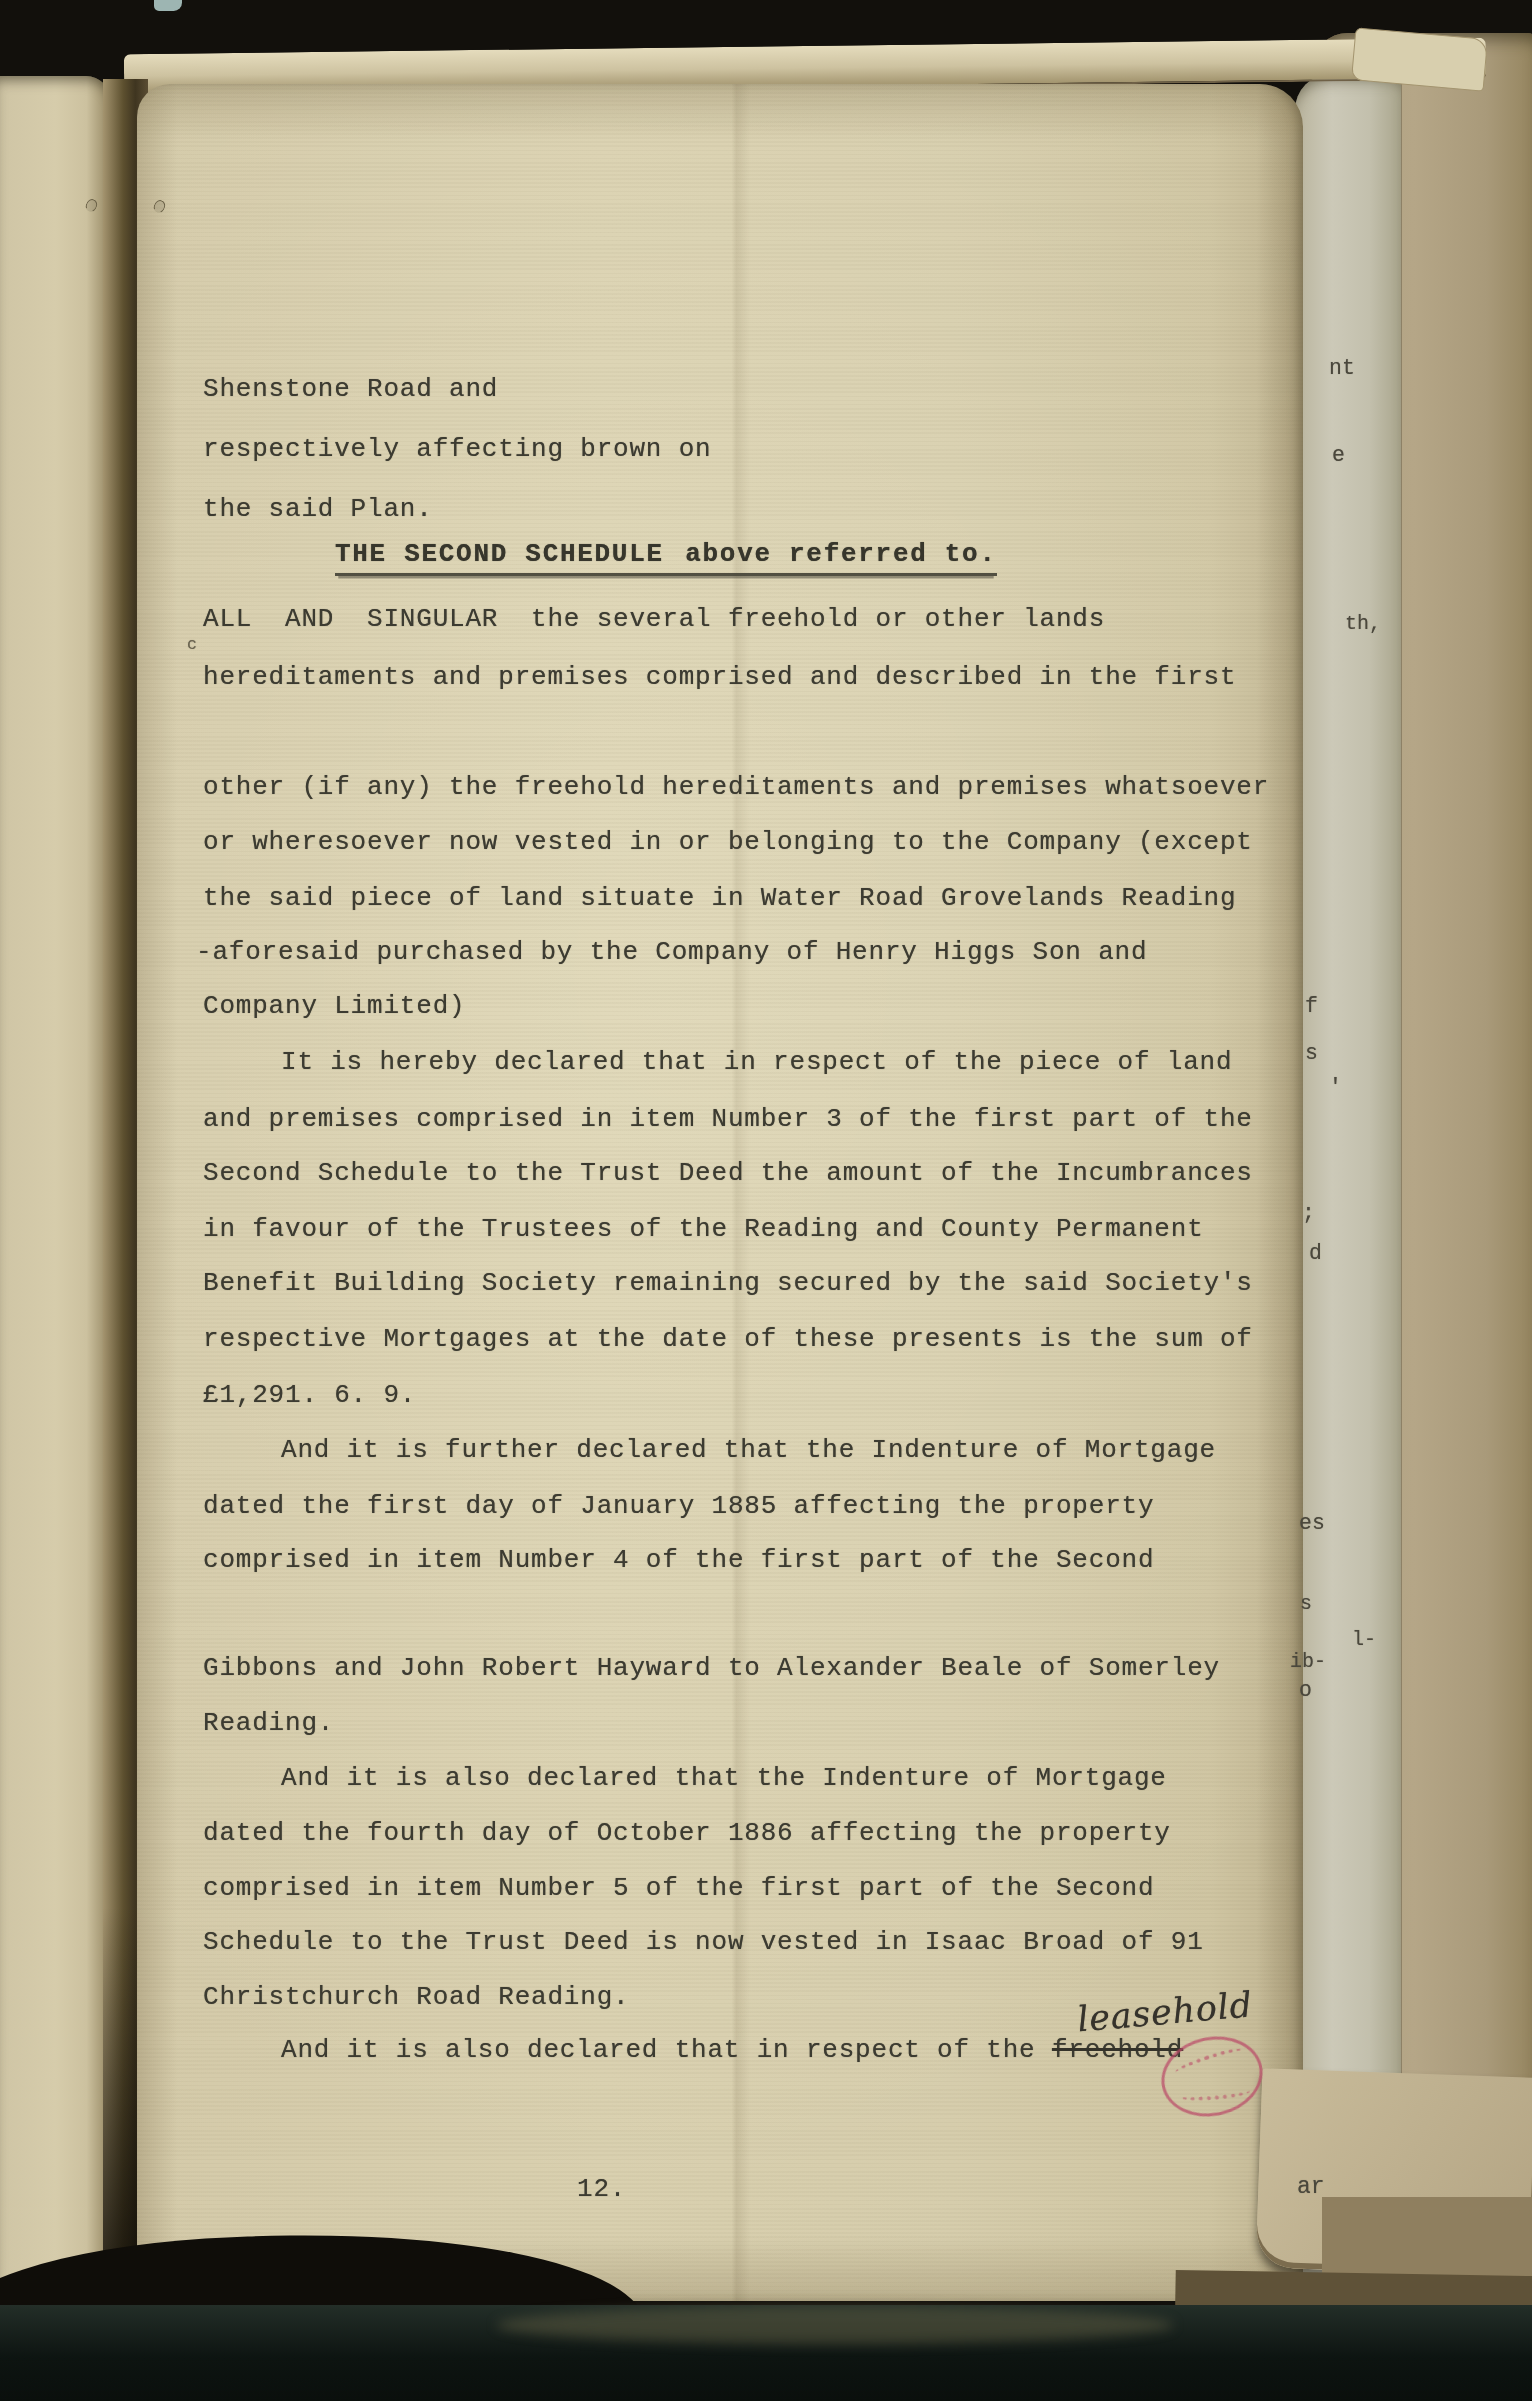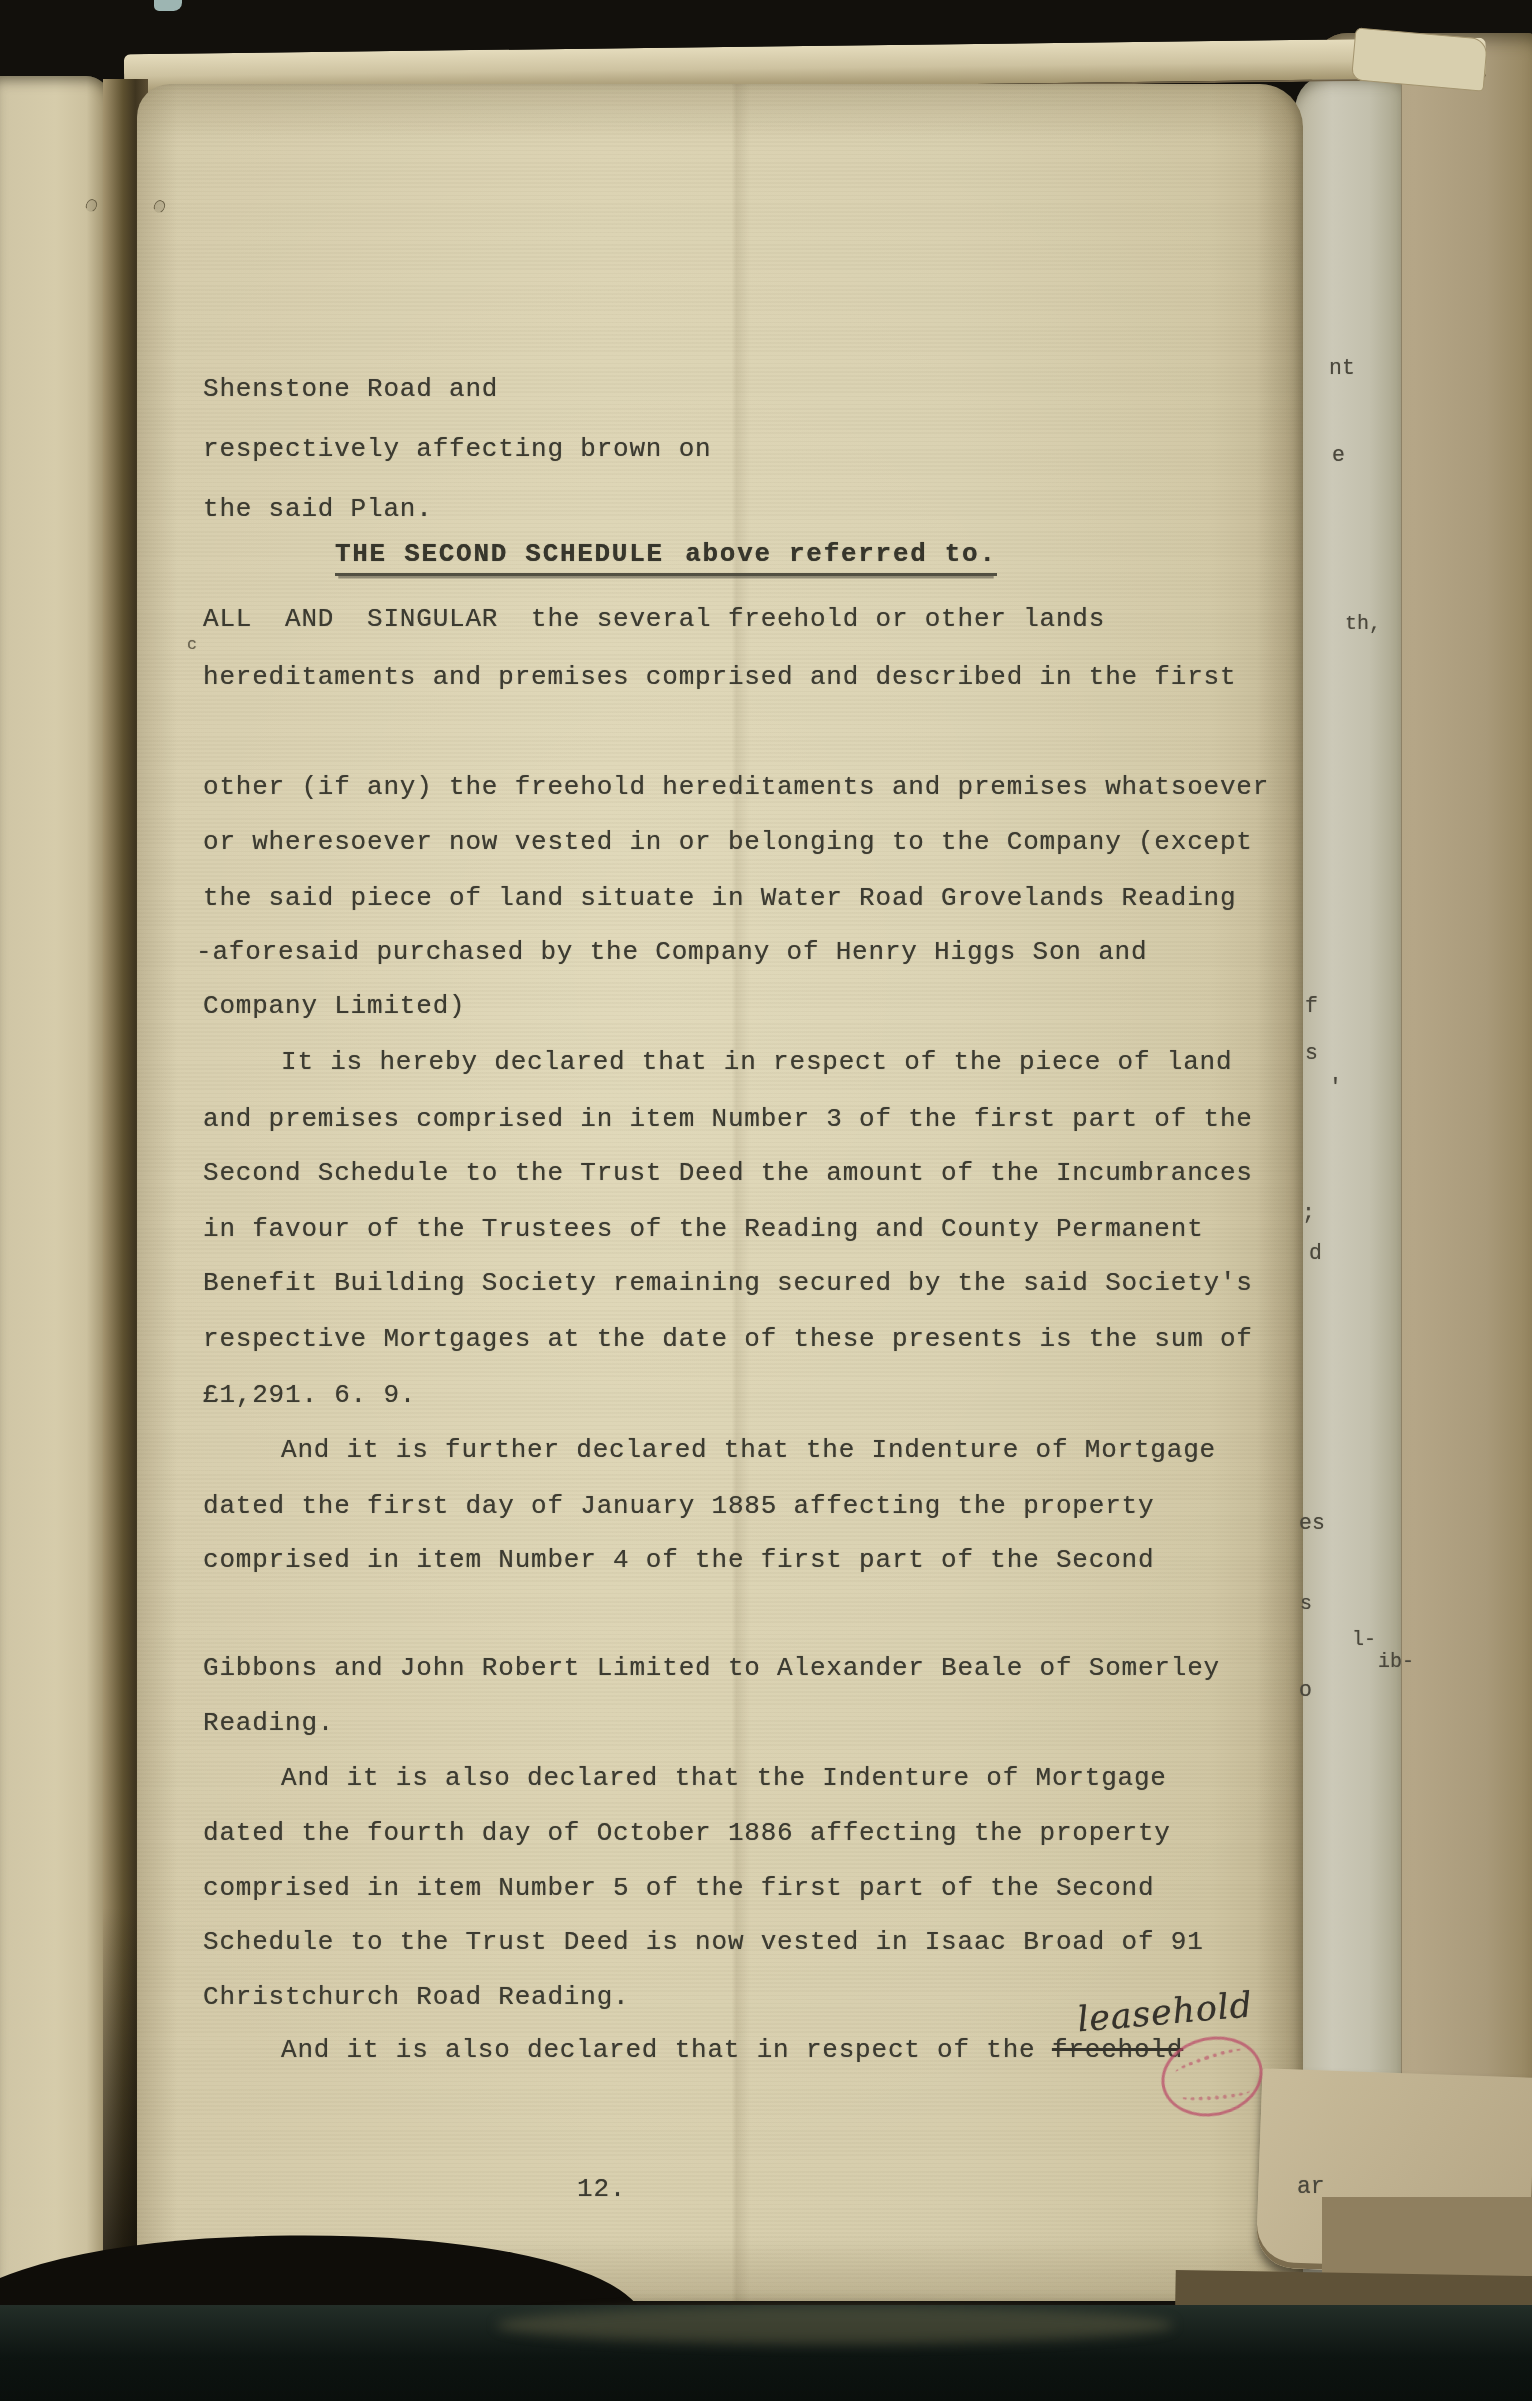--- a/index.html
+++ b/index.html
@@ -190,21 +190,21 @@
   <div class="line" style="left:281px;top:1047px">It is hereby declared that in respect of the piece of land</div>
   <div class="line" style="left:203px;top:1104px">and premises comprised in item Number 3 of the first part of the</div>
   <div class="line" style="left:203px;top:1158px">Second Schedule to the Trust Deed the amount of the Incumbrances</div>
   <div class="line" style="left:203px;top:1214px">in favour of the Trustees of the Reading and County Permanent</div>
   <div class="line" style="left:203px;top:1268px">Benefit Building Society remaining secured by the said Society's</div>
   <div class="line" style="left:203px;top:1324px">respective Mortgages at the date of these presents is the sum of</div>
   <div class="line" style="left:203px;top:1380px">£1,291. 6. 9.</div>
   <div class="line" style="left:281px;top:1435px">And it is further declared that the Indenture of Mortgage</div>
   <div class="line" style="left:203px;top:1491px">dated the first day of January 1885 affecting the property</div>
   <div class="line" style="left:203px;top:1545px">comprised in item Number 4 of the first part of the Second</div>
-  <div class="line" style="left:203px;top:1653px">Gibbons and John Robert Limited to Alexander Beale of Somerley</div>
+  <div class="line" style="left:203px;top:1653px">Gibbons and John Robert Hayward to Alexander Beale of Somerley</div>
   <div class="line" style="left:203px;top:1708px">Reading.</div>
   <div class="line" style="left:281px;top:1763px">And it is also declared that the Indenture of Mortgage</div>
   <div class="line" style="left:203px;top:1818px">dated the fourth day of October 1886 affecting the property</div>
   <div class="line" style="left:203px;top:1873px">comprised in item Number 5 of the first part of the Second</div>
   <div class="line" style="left:203px;top:1927px">Schedule to the Trust Deed is now vested in Isaac Broad of 91</div>
   <div class="line" style="left:203px;top:1982px">Christchurch Road Reading.</div>
 
   <div class="line" style="left:281px;top:2035px"><span>And it is also declared that in respect of the </span><span class="strike">freehold</span></div>
   <div class="handwritten" style="left:1077px;top:1992px">leasehold</div>
   <div class="stamp"></div>
@@ -215,19 +215,19 @@
   <span class="frag" style="left:1332px;top:443px;font-size:21.5px">e</span>
   <span class="frag" style="left:1345px;top:612px;font-size:20px">th,</span>
   <span class="frag" style="left:1305px;top:994px;font-size:21.5px">f</span>
   <span class="frag" style="left:1305px;top:1041px;font-size:21.5px">s</span>
   <span class="frag" style="left:1329px;top:1075px;font-size:21.5px">'</span>
   <span class="frag" style="left:1302px;top:1201px;font-size:21.5px">;</span>
   <span class="frag" style="left:1309px;top:1241px;font-size:21.5px">d</span>
   <span class="frag" style="left:1299px;top:1511px;font-size:21.5px">es</span>
   <span class="frag" style="left:1300px;top:1592px;font-size:20px">s</span>
   <span class="frag" style="left:1352px;top:1628px;font-size:20px">l-</span>
-  <span class="frag" style="left:1378px;top:1650px;font-size:20px">ib-</span>
+  <span class="frag" style="left:1290px;top:1650px;font-size:20px">ib-</span>
   <span class="frag" style="left:1299px;top:1678px;font-size:21.5px">o</span>
   <span class="frag" style="left:1297px;top:2174px;font-size:23px;z-index:9">ar</span>
   <span class="frag" style="left:187px;top:635px;font-size:16.5px;color:#6b6450">c</span>
 
 </div>
 
 
 </body></html>

